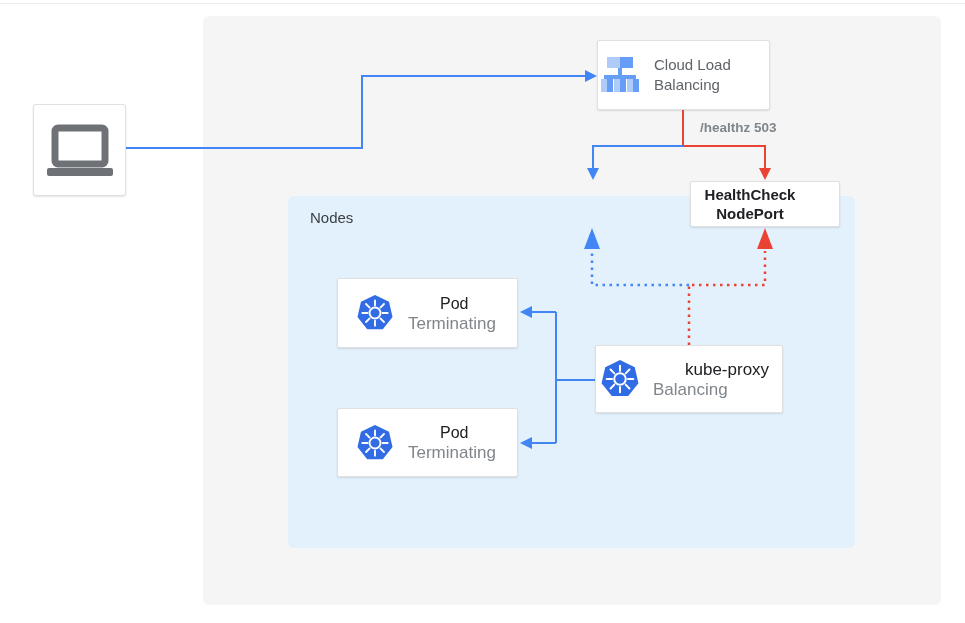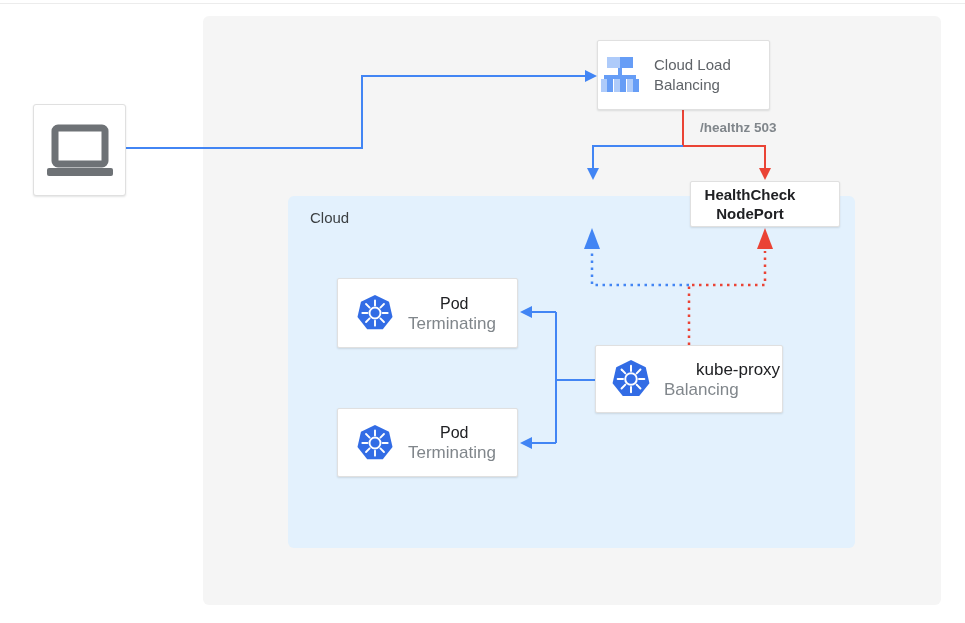--- a/index.html
+++ b/index.html
@@ -19,38 +19,38 @@
   .card{position:absolute;background:#fff;border:1px solid #e0e0e0;border-radius:2px;
         box-shadow:0 1px 2px rgba(60,64,67,.14);z-index:3;box-sizing:border-box;
         display:flex;align-items:center;}
   .laptop-card{left:33px;top:104px;width:93px;height:92px;justify-content:center;border-radius:3px;}
   .clb-card{left:597px;top:40px;width:173px;height:70px;gap:12px;}
   .clb-label{font-size:15px;line-height:20px;color:var(--text-gray);width:92px;}
   .nodeport-card{left:517px;top:181px;width:151px;height:46px;justify-content:center;}
   .hc-card{left:690px;top:181px;width:150px;height:46px;text-align:center;}
   .port-label{font-size:15px;font-weight:bold;color:var(--text-dark);line-height:19px;}
   .hc-card .port-label{width:118px;}
-  .kp-card{left:595px;top:345px;width:188px;height:68px;padding-left:15px;gap:13px;align-items:center;}
+  .kp-card{left:595px;top:345px;width:188px;height:68px;padding-left:4px;gap:13px;align-items:center;}
   .pod1-card{left:337px;top:278px;width:181px;height:70px;padding-left:18px;gap:14px;}
   .pod2-card{left:337px;top:408px;width:181px;height:69px;padding-left:18px;gap:14px;}
   .title-line{font-size:16px;color:var(--text-dark);line-height:21px;margin-left:32px;}
   .kp-card .title-line{font-size:17px;}
   .sub-line{font-size:17px;color:var(--text-light-gray);line-height:20px;}
   .healthz{position:absolute;left:694px;top:120px;font-size:13.5px;font-weight:bold;color:var(--text-light-gray);z-index:3;margin-left:6px;}
   .icon-box{flex:0 0 auto;display:flex;align-items:center;justify-content:center;}
 </style>
 </head>
 <body>
 
 <div class="canvas">
   <div class="topline"></div>
   <div class="gray-panel"></div>
 
   <div class="nodes-panel">
-    <div class="nodes-label">Cloud</div>
+    <div class="nodes-label">Nodes</div>
   </div>
 
   <svg class="wires" viewBox="0 0 965 623">
 
     <g>
       <path class="wire-blue" d="M126,148 H362 V76 H585"></path>
       <polygon class="head-blue" points="585,70 597,76 585,82"></polygon>
     </g>
 
     <g>

